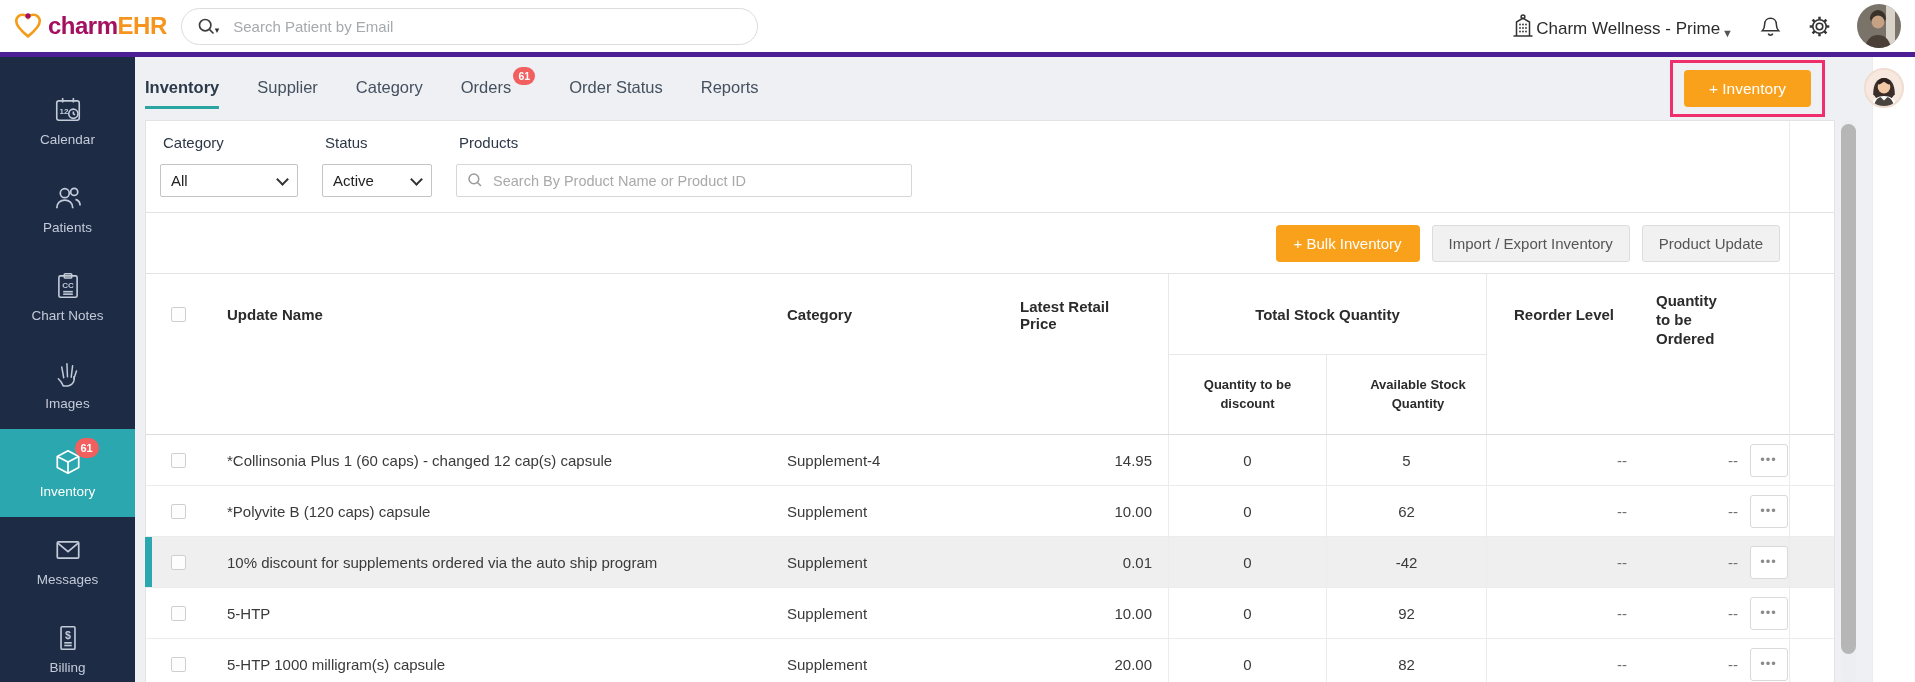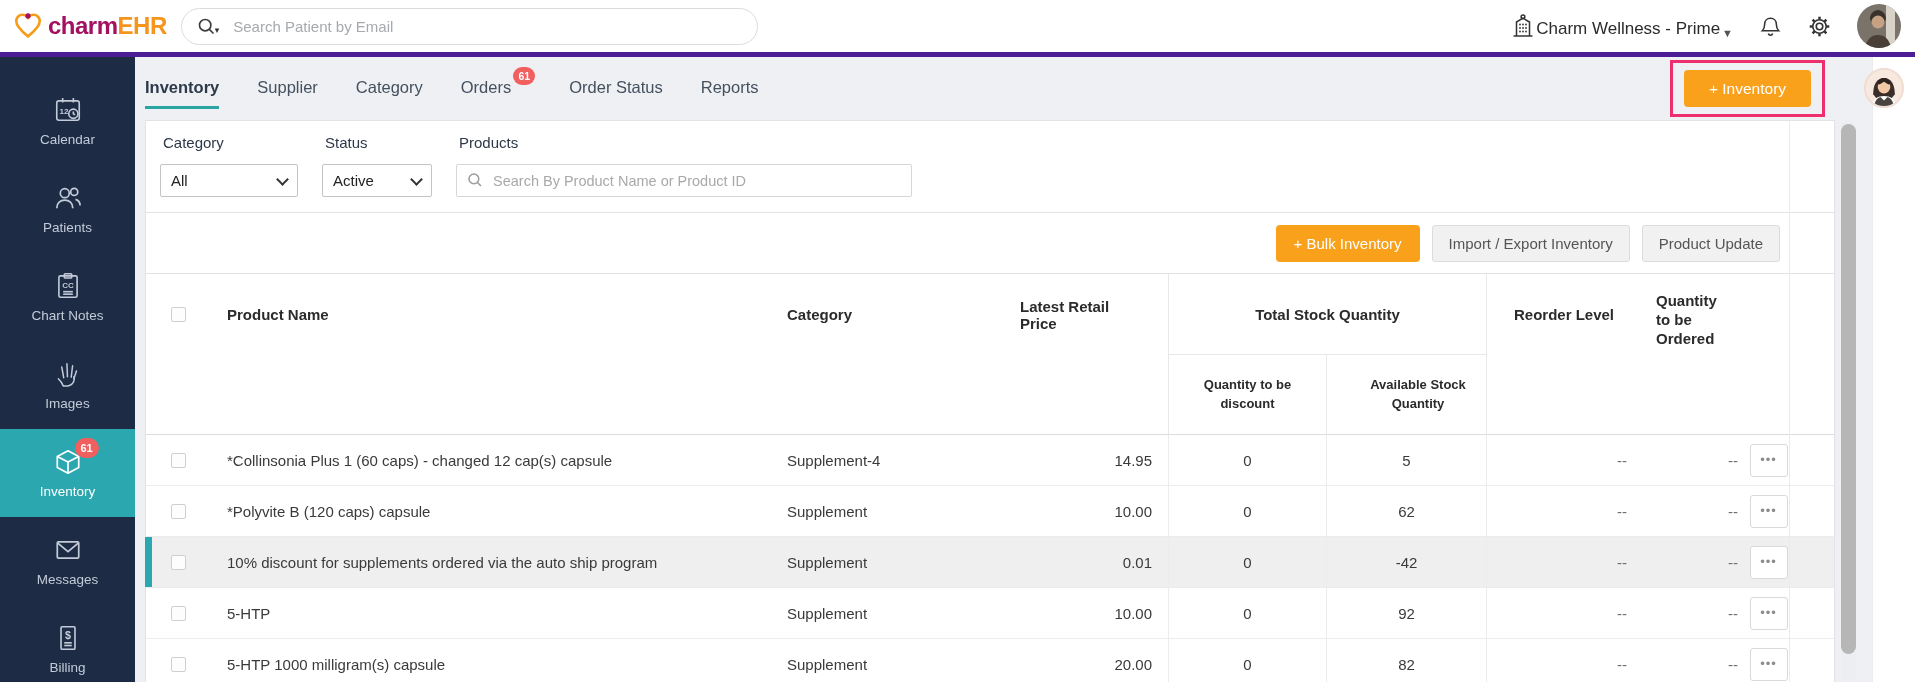--- a/index.html
+++ b/index.html
@@ -361,21 +361,21 @@
       <div class="actions-row">
         <button class="btn-orange">+ Bulk Inventory</button>
         <button class="btn-gray">Import / Export Inventory</button>
         <button class="btn-gray">Product Update</button>
       </div>
 
       <div class="thead grid-cols">
         <div class="h-check">
             <input type="checkbox" style="">
           </div>
-        <div class="h-name">Product Name</div>
+        <div class="h-name">Update Name</div>
         <div class="h-cat">Category</div>
         <div class="h-price">
             <span>Latest Retail Price</span>
           </div>
         <div class="h-group">Total Stock Quantity</div>
         <div class="h-reorder">Reorder Level</div>
         <div class="h-toorder">
             <span>Quantity to be Ordered</span>
           </div>
         <div class="h-sub1">

